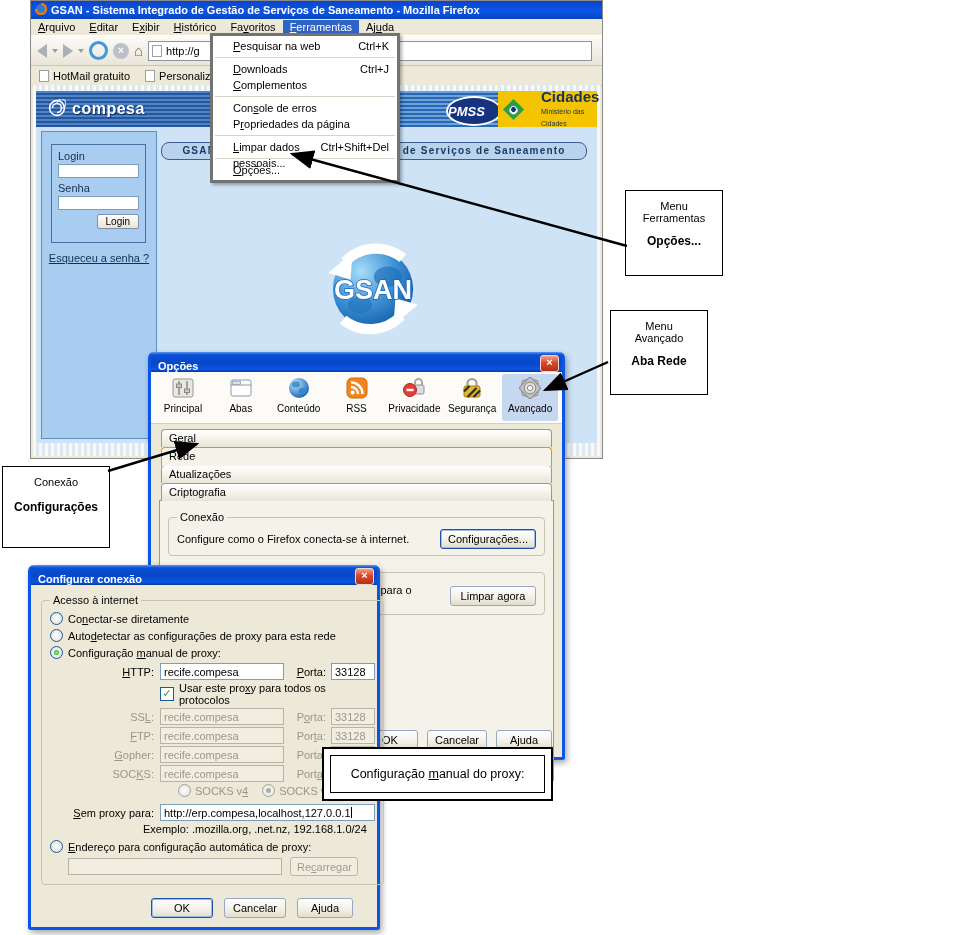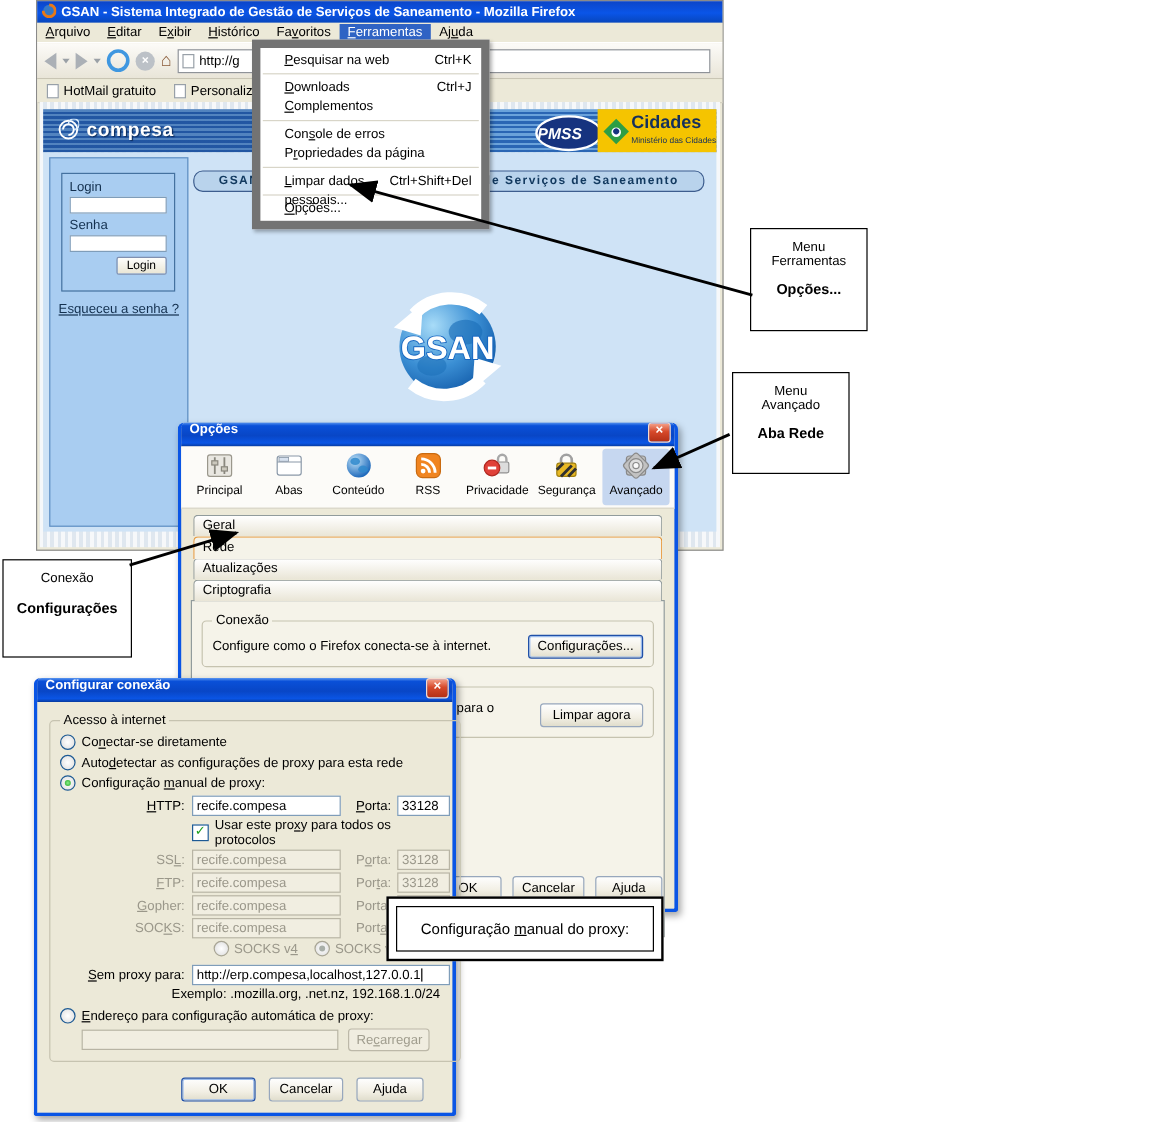--- a/index.html
+++ b/index.html
@@ -25,44 +25,44 @@
   .pgico{width:8px;height:10px;background:#fff;border:1px solid #98a0a8;flex:none;}
   .bookmarksbar{height:19px;background:#ece9d8;border-bottom:1px solid #d6d2c2;display:flex;align-items:center;gap:15px;padding:0 8px;font-size:11px;}
   .bmk{display:flex;align-items:center;gap:4px;}
 
   
   .page{left:2px;top:84px;width:567px;height:371px;background:repeating-linear-gradient(90deg,#f6f8fa 0 3px,#dfe7ef 3px 6px);overflow:hidden;}
   .banner{left:3px;top:6px;width:561px;height:36px;background:repeating-linear-gradient(180deg,#6aa2da 0 2px,#2a66b4 2px 4px);display:flex;}
   .banner-compesa{width:185px;height:100%;display:flex;align-items:center;gap:6px;padding-left:12px;box-sizing:border-box;background:linear-gradient(rgba(10,40,110,.25),rgba(10,40,110,.25));}
   .compesa-text{color:#fff;font-weight:bold;font-size:16px;letter-spacing:.5px;text-shadow:1px 1px 1px #0a2a5a;}
   .pmss{left:410px;top:5px;width:52px;height:26px;background:#16337f;border:2px solid #fff;border-radius:50%;color:#fff;font-weight:bold;font-style:italic;font-size:13px;display:flex;align-items:center;justify-content:flex-start;}
-  .cidades{left:462px;top:0;width:99px;height:36px;background:#f5c400;display:flex;align-items:center;gap:5px;padding-left:5px;box-sizing:border-box;}
+  .cidades{left:462px;top:0;width:99px;height:36px;background:#f5c400;display:flex;align-items:center;gap:20px;padding-left:5px;box-sizing:border-box;}
   .diamond{width:15px;height:15px;background:#2e9e44;transform:rotate(45deg);position:relative;flex:none;margin-left:3px;}
   .diamond i{position:absolute;left:3.5px;top:3.5px;width:8px;height:8px;border-radius:50%;background:#fff;}
   .diamond i b{position:absolute;left:1.5px;top:1.5px;width:5px;height:5px;border-radius:50%;background:#16337f;}
   .cid-title{color:#15305c;font-weight:bold;font-size:15px;line-height:14px;}
   .cid-sub{color:#15305c;font-size:7px;}
   .content{left:3px;top:42px;width:561px;height:316px;background:#cfe3f6;}
   .pill{left:125px;top:15px;width:424px;height:16px;background:#b9d3ec;border:1px solid #3d5d8e;border-radius:8px;text-align:center;line-height:15px;font-size:10px;font-weight:bold;color:#12395f;letter-spacing:1.2px;white-space:nowrap;overflow:hidden;}
   .sidebar{left:5px;top:4px;width:116px;height:308px;background:#a9cdf1;border:1px solid #5f8fc2;box-sizing:border-box;}
   .loginbox{left:9px;top:12px;width:95px;height:99px;border:1px solid #44719f;padding:5px 6px;box-sizing:border-box;}
   .loginbox label{display:block;font-size:11px;color:#13304f;margin-bottom:2px;}
   .tin-s{width:100%;height:14px;background:#fff;border:1px solid #7f9db9;box-sizing:border-box;font-size:10px;}
   .sbtn{background:linear-gradient(#fdfdfb,#e9e5d5);border:1px solid #8090b0;border-radius:2px;font-size:10px;height:15px;line-height:13px;padding:0 8px;}
   .forgot{left:0;top:120px;width:100%;text-align:center;color:#13304f;text-decoration:underline;font-size:11px;cursor:pointer;}
 
   
-  .dropdown{left:210px;top:33px;width:184px;background:#fff;border:7px solid #737373;box-shadow:2px 2px 3px rgba(0,0,0,.3);padding:2px 0;z-index:8;font-size:11px;}
+  .dropdown{left:210px;top:33px;width:184px;background:#fff;border:3px solid #737373;box-shadow:2px 2px 3px rgba(0,0,0,.3);padding:2px 0;z-index:8;font-size:11px;}
   .dd-item{display:flex;height:16px;line-height:16px;padding:0 8px 0 20px;}
   .dd-item .sc{margin-left:auto;}
   .dd-sep{border-top:1px solid #d8d5c8;margin:3px 2px;}
 
   
   .xpdlg{border:3px solid #0a55e5;border-top:none;border-radius:6px 6px 3px 3px;background:#ece9d8;box-shadow:2px 3px 6px rgba(0,0,0,.35);}
-  .xptitle{height:20px;border-radius:4px 4px 0 0;background:linear-gradient(180deg,#5a96f0 0%,#0a50d8 14%,#0846c6 55%,#0a55e5 86%,#063a9e 100%);display:flex;align-items:flex-start;padding:0 3px 0 7px;color:#fff;font-weight:bold;font-size:11px;}
+  .xptitle{height:20px;border-radius:4px 4px 0 0;background:linear-gradient(180deg,#5a96f0 0%,#0a50d8 14%,#0846c6 55%,#0a55e5 86%,#063a9e 100%);display:flex;align-items:flex-end;padding:0 3px 0 7px;color:#fff;font-weight:bold;font-size:11px;}
   .xbtn{margin-left:auto;width:17px;height:15px;border-radius:3px;background:linear-gradient(#f5a088,#d6492a 45%,#b33016);border:1px solid #f7d9cb;color:#fff;font-size:11px;line-height:13px;text-align:center;font-weight:bold;}
   .btn{height:20px;background:linear-gradient(#fefefe,#f2efe4 60%,#e0ddcc);border:1px solid #97a7bd;border-radius:3px;font-size:11px;text-align:center;font-family:inherit;}
   .btn.focus{border-color:#2050a8;box-shadow:inset 0 0 0 1px #9cbcec;}
   .btn.dis{color:#a09d8e;border-color:#bcb8a8;background:#f0ede0;}
   .tin{background:#fff;border:1px solid #7f9db9;color:#000;font-size:11px;height:17px;box-sizing:border-box;padding:1px 3px;font-family:inherit;}
   .tin.dis{background:#f1eee1;border-color:#b8b4a4;color:#9a978a;}
   .radio{width:11px;height:11px;border-radius:50%;border:1px solid #1d5a94;background:radial-gradient(#fff,#dcdcdc);flex:none;position:relative;}
   .radio.sel::after{content:'';position:absolute;left:2.5px;top:2.5px;width:5px;height:5px;border-radius:50%;background:radial-gradient(#8aef8a,#1da11d);}
   .radio.dis{border-color:#a8a595;}
   .radio.dis.sel::after{background:#a8aea8;}

